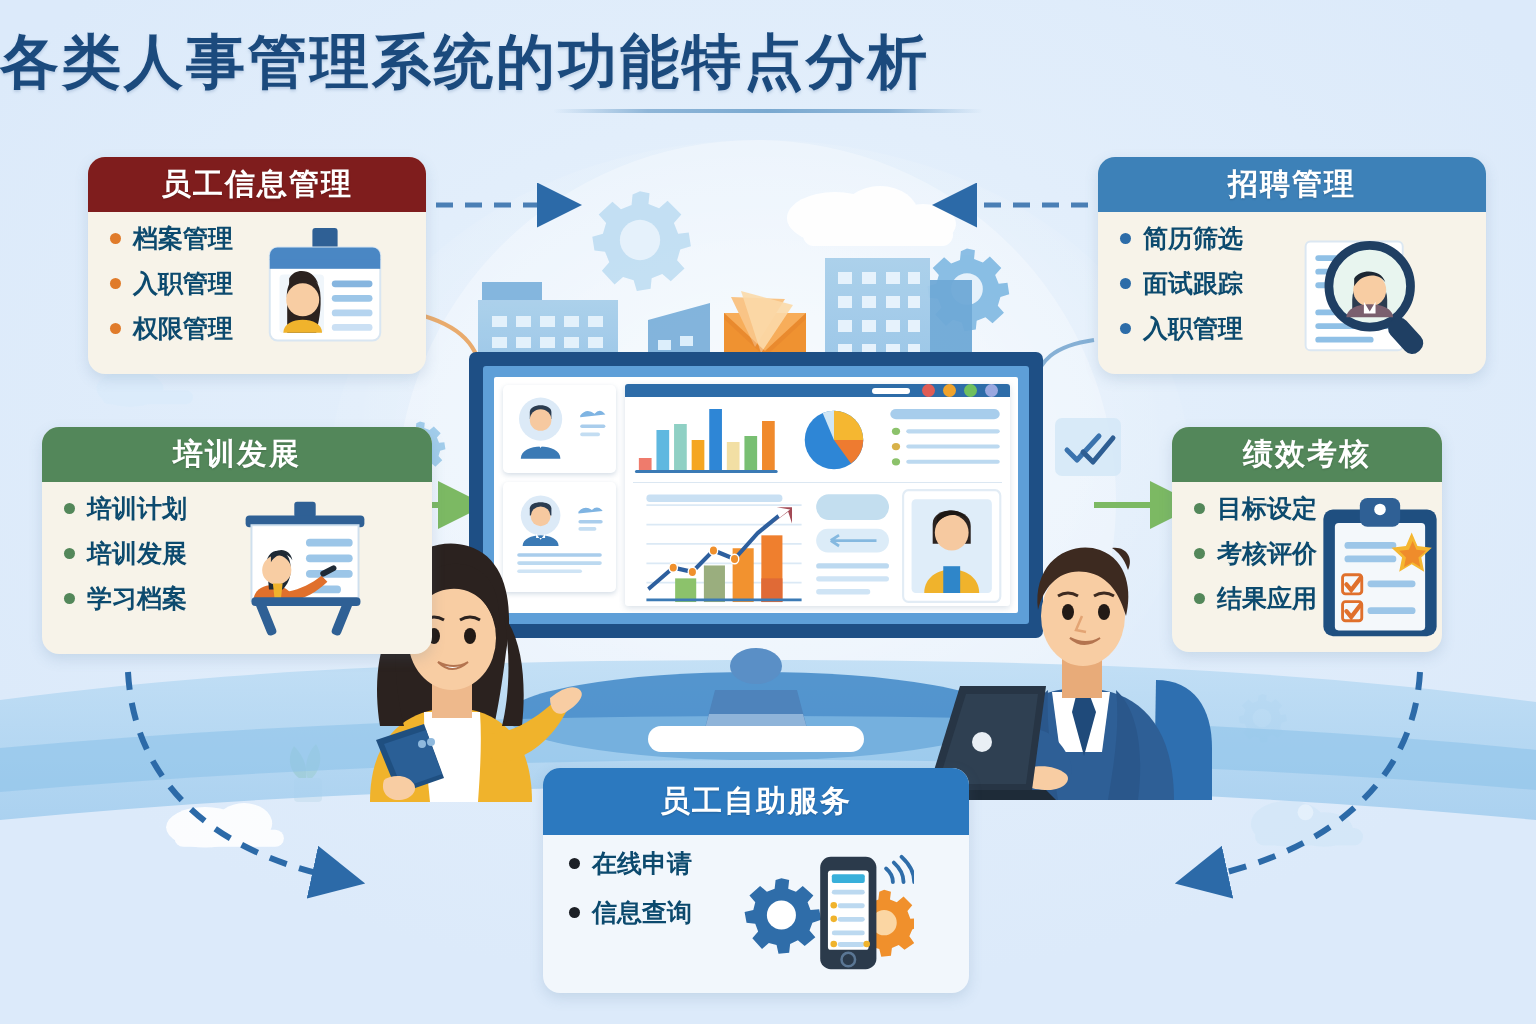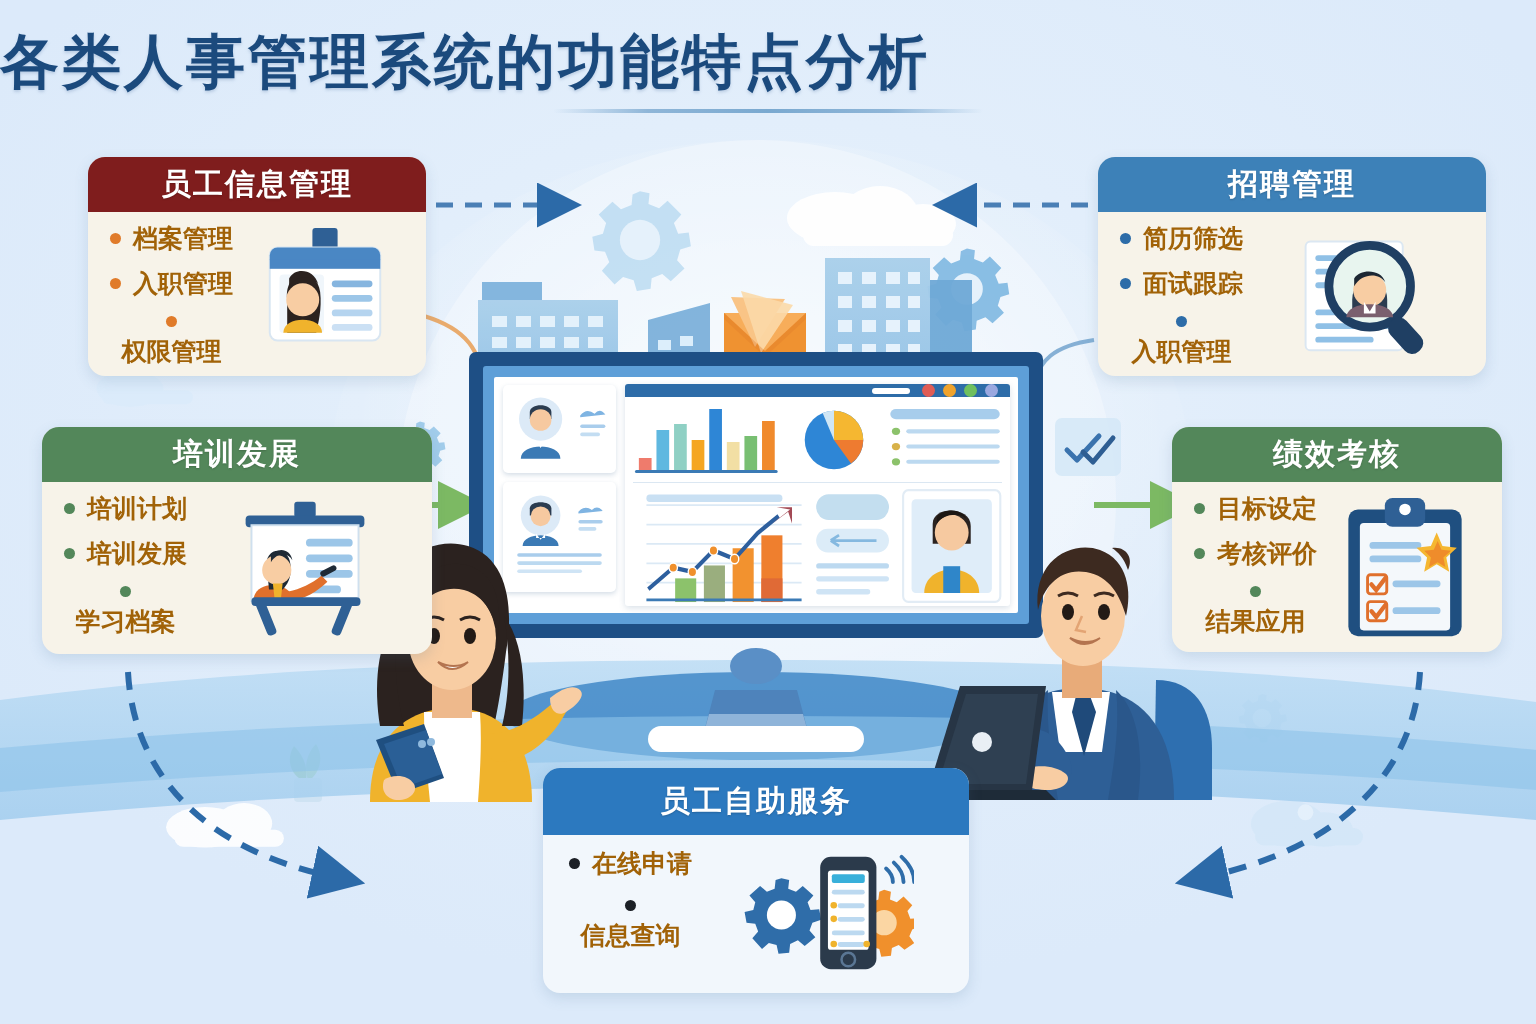--- a/index.html
+++ b/index.html
@@ -50,32 +50,32 @@
     color: #ffffff; font-size: 30px; font-weight: bold; letter-spacing: 2px;
     text-shadow: 0 1px 2px rgba(0,0,0,.18);
   }
   .card-body {
     position: relative; padding: 14px 10px 12px 22px;
     display: flex; align-items: flex-start;
   }
   .bullets { list-style: none; flex: 0 0 auto; }
   .bullets li {
     display: flex; align-items: center; gap: 12px;
-    font-size: 25px; font-weight: bold; color: #a16207;
+    font-size: 25px; font-weight: bold; color: #0c4a6e;
     line-height: 1; margin-bottom: 20px; white-space: nowrap;
   }
-  .bullets li:last-child { margin-bottom: 0; flex-direction: column; }
+  .bullets li:last-child { margin-bottom: 0; }
   .dot { width: 11px; height: 11px; border-radius: 50%; flex: 0 0 auto; }
   .card-art { flex: 1 1 auto; display: flex; align-items: center; justify-content: center; }
 
   
   #card-employee { left: 88px;  top: 157px; width: 338px; }
   #card-recruit  { left: 1098px;top: 157px; width: 388px; }
   #card-training { left: 42px;  top: 427px; width: 390px; }
-  #card-perf     { left: 1172px;top: 427px; width: 330px; }
+  #card-perf     { left: 1172px;top: 427px; width: 270px; }
   #card-self     { left: 543px; top: 768px; width: 426px; }
 
   #card-self .card-head { height: 67px; }
   #card-self { background: #f2f7fc; }
   #card-self .card-body { padding: 16px 10px 16px 26px; }
   #card-self .bullets li { margin-bottom: 24px; }
 
   
   #monitor { position: absolute; left: 469px; top: 352px; width: 574px; z-index: 25; }
   .mon-outer {

